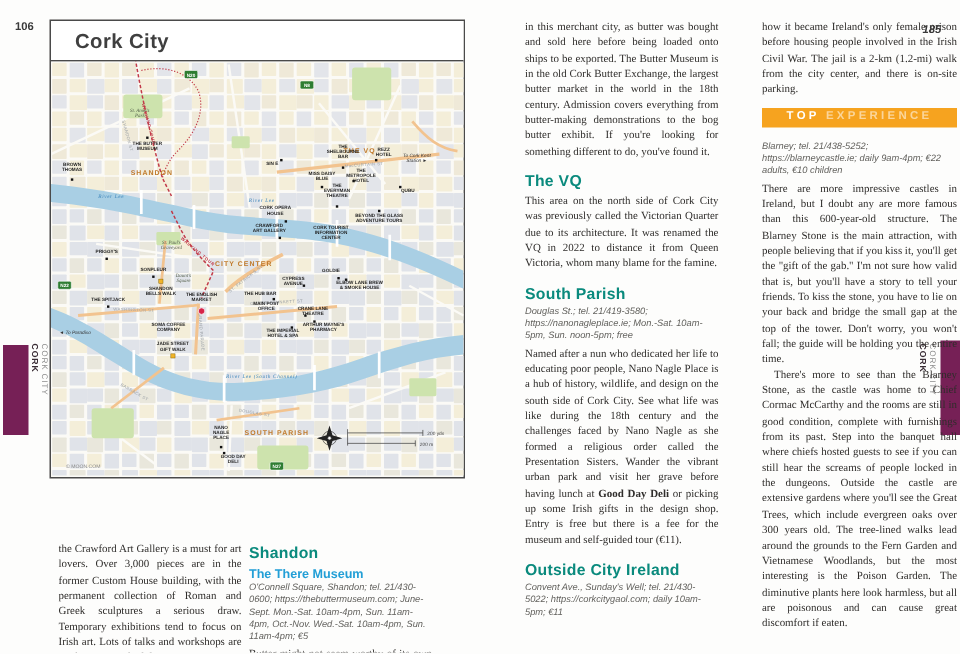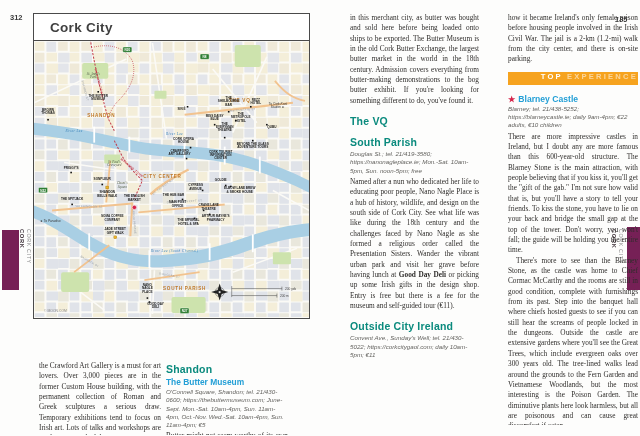--- a/index.html
+++ b/index.html
@@ -23,38 +23,38 @@
   .m-shield{font:bold 3.1px "Liberation Sans",sans-serif;fill:#fff;}
   .m-scale{font:3.2px "Liberation Sans",sans-serif;fill:#444;}
   .m-copy{font:3.4px "Liberation Sans",sans-serif;fill:#8a8a8a;}
   
   .col{position:absolute;overflow:hidden;}
   .para{font:7.3px/10.35px "Liberation Serif",serif;text-align:justify;color:#2f2d2b;margin:0;}
   .para.indent{text-indent:8px;}
   .h1{margin:9px 0 2px;font:bold 10.5px "Liberation Sans",sans-serif;color:#0a8a7d;letter-spacing:.2px;}
   .h2{margin:0 0 1px;font:bold 8.4px "Liberation Sans",sans-serif;color:#239fd6;}
   .detail{margin:0 0 2px;font:italic 6.2px/8.3px "Liberation Sans",sans-serif;color:#63625e;}
-  .banner{margin:7px 0 9px;height:13px;background:#f6a31f;text-align:right;line-height:13px;
+  .banner{margin:7px 0 9px;height:13px;background:#f6a31f;text-align:center;line-height:13px;
           font:bold 7.6px "Liberation Sans",sans-serif;letter-spacing:2.2px;}
   .banner .b1{color:#ffffff;}
   .banner .b2{color:rgba(255,255,255,.55);}
   .star-h{margin:0 0 1px;font:bold 8.6px "Liberation Sans",sans-serif;color:#239fd6;}
   .star{color:#d6244a;font-size:8.2px;margin-right:3px;}
   
   .tab{position:absolute;background:#762056;}
   .vtext{position:absolute;writing-mode:vertical-rl;}
   .vbold{font:bold 5.8px "Liberation Sans",sans-serif;color:#3a2d35;letter-spacing:.6px;}
   .vlight{font:5.4px "Liberation Sans",sans-serif;color:#8d8d8d;letter-spacing:.6px;}
 </style>
 </head>
 <body>
 
 <div id="page">
 
-  <div class="pagenum" style="left:10px;top:13px;">312</div>
+  <div class="pagenum" style="left:10px;top:13px;">106</div>
   <div class="pagenum" style="left:615px;top:15px;font-style:italic;">185</div>
 
   <div class="tab" style="left:2px;top:230px;width:17px;height:60px;"></div>
   <div class="vtext vbold" style="left:19px;top:229px;">CORK</div>
   <div class="vtext vlight" style="left:26px;top:229px;">CORK CITY</div>
 
   <div class="tab" style="left:627px;top:227px;width:13px;height:63px;"></div>
   <div class="vtext vbold" style="left:611px;top:229px;">CORK</div>
   <div class="vtext vlight" style="left:618px;top:229px;">CORK CITY</div>
 
@@ -854,36 +854,36 @@
           <line x1="242" y1="253.5" x2="242" y2="257.5"></line>
       </g>
     </svg>
   </div>
 
   <div class="col" id="lp-col1" style="left:39px;top:361px;width:122px;height:74px;">
       <div class="para"><span>the Crawford Art Gallery is a must for art lovers. Over 3,000 pieces are in the former Custom House building, with the permanent collection of Roman and Greek sculptures a serious draw. Temporary exhibitions tend to focus on Irish art. Lots of talks and workshops are on the events schedule.</span></div>
     </div>
   <div class="col" id="lp-col2" style="left:166px;top:361px;width:122px;height:74px;">
       <div class="h1" style="margin-top: 2px;">Shandon</div>
-      <div class="h2">The Butter Museum</div>
+      <div class="h2">The There Museum</div>
       <div class="detail">O'Connell Square, Shandon; tel. 21/430-0600; https://thebuttermuseum.com; June-Sept. Mon.-Sat. 10am-4pm, Sun. 11am-4pm, Oct.-Nov. Wed.-Sat. 10am-4pm, Sun. 11am-4pm; €5</div>
       <div class="para"><span>Butter might not seem worthy of its own museum, but the people of Cork would disagree. The golden spread played an important part</span></div>
     </div>
 
   <div class="col" id="rp-col1" style="left:350px;top:13px;width:129px;height:412px;">
       <div class="para"><span>in this merchant city, as butter was bought and sold here before being loaded onto ships to be exported. The Butter Museum is in the old Cork Butter Exchange, the largest butter market in the world in the 18th century. Admission covers everything from butter-making demonstrations to the bog butter exhibit. If you're looking for something different to do, you've found it.</span></div>
       <div class="h1">The VQ</div>
+      <div class="para"><span>This area on the north side of Cork City was previously called the Victorian Quarter due to its architecture. It was renamed the VQ in 2022 to distance it from Queen Victoria, whom many blame for the famine.</span></div>
       <div class="h1">South Parish</div>
       <div class="detail">Douglas St.; tel. 21/419-3580; https://nanonagleplace.ie; Mon.-Sat. 10am-5pm, Sun. noon-5pm; free</div>
       <div class="para"><span>Named after a nun who dedicated her life to educating poor people, Nano Nagle Place is a hub of history, wildlife, and design on the south side of Cork City. See what life was like during the 18th century and the challenges faced by Nano Nagle as she formed a religious order called the Presentation Sisters. Wander the vibrant urban park and visit her grave before having lunch at </span><b>Good Day Deli</b><span> or picking up some Irish gifts in the design shop. Entry is free but there is a fee for the museum and self-guided tour (€11).</span></div>
       <div class="h1">Outside City Ireland</div>
       <div class="detail">Convent Ave., Sunday's Well; tel. 21/430-5022; https://corkcitygaol.com; daily 10am-5pm; €11</div>
     </div>
   <div class="col" id="rp-col2" style="left:508px;top:13px;width:130px;height:412px;">
       <div class="para"><span>how it became Ireland's only female prison before housing people involved in the Irish Civil War. The jail is a 2-km (1.2-mi) walk from the city center, and there is on-site parking.</span></div>
       <div class="banner"><span class="b1">TOP </span><span class="b2">EXPERIENCE</span></div>
-      <div class="star-h"><span class="star">★</span><span>Blarney Castle</span></div>
       <div class="detail">Blarney; tel. 21/438-5252; https://blarneycastle.ie; daily 9am-4pm; €22 adults, €10 children</div>
       <div class="para"><span>There are more impressive castles in Ireland, but I doubt any are more famous than this 600-year-old structure. The Blarney Stone is the main attraction, with people believing that if you kiss it, you'll get the "gift of the gab." I'm not sure how valid that is, but you'll have a story to tell your friends. To kiss the stone, you have to lie on your back and bridge the small gap at the top of the tower. Don't worry, you won't fall; the guide will be holding you the entire time.</span></div>
       <div class="para indent"><span>There's more to see than the Blarney Stone, as the castle was home to Chief Cormac McCarthy and the rooms are still in good condition, complete with furnishings from its past. Step into the banquet hall where chiefs hosted guests to see if you can still hear the screams of people locked in the dungeons. Outside the castle are extensive gardens where you'll see the Great Trees, which include evergreen oaks over 300 years old. The tree-lined walks lead around the grounds to the Fern Garden and Vietnamese Woodlands, but the most interesting is the Poison Garden. The diminutive plants here look harmless, but all are poisonous and can cause great discomfort if eaten.</span></div>
     </div>
 
 </div>
 
 </body></html>

